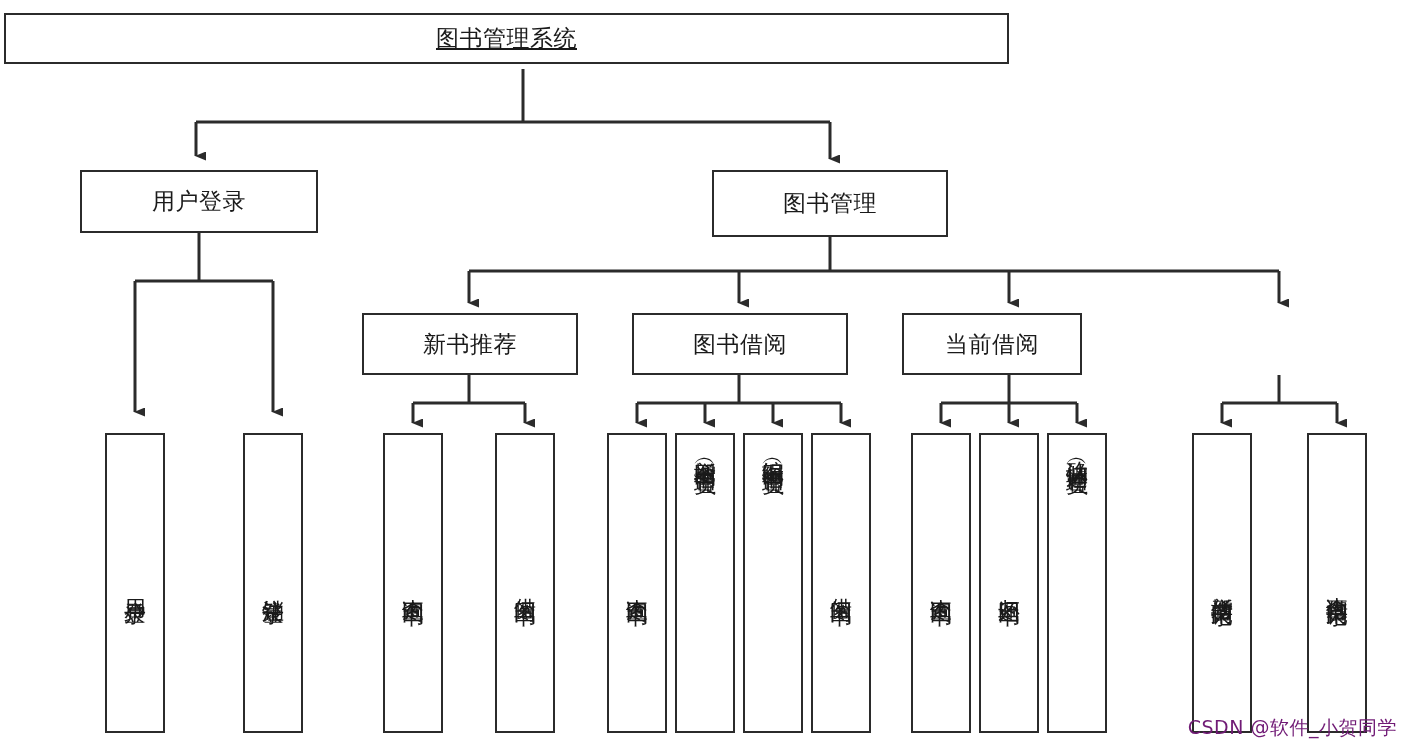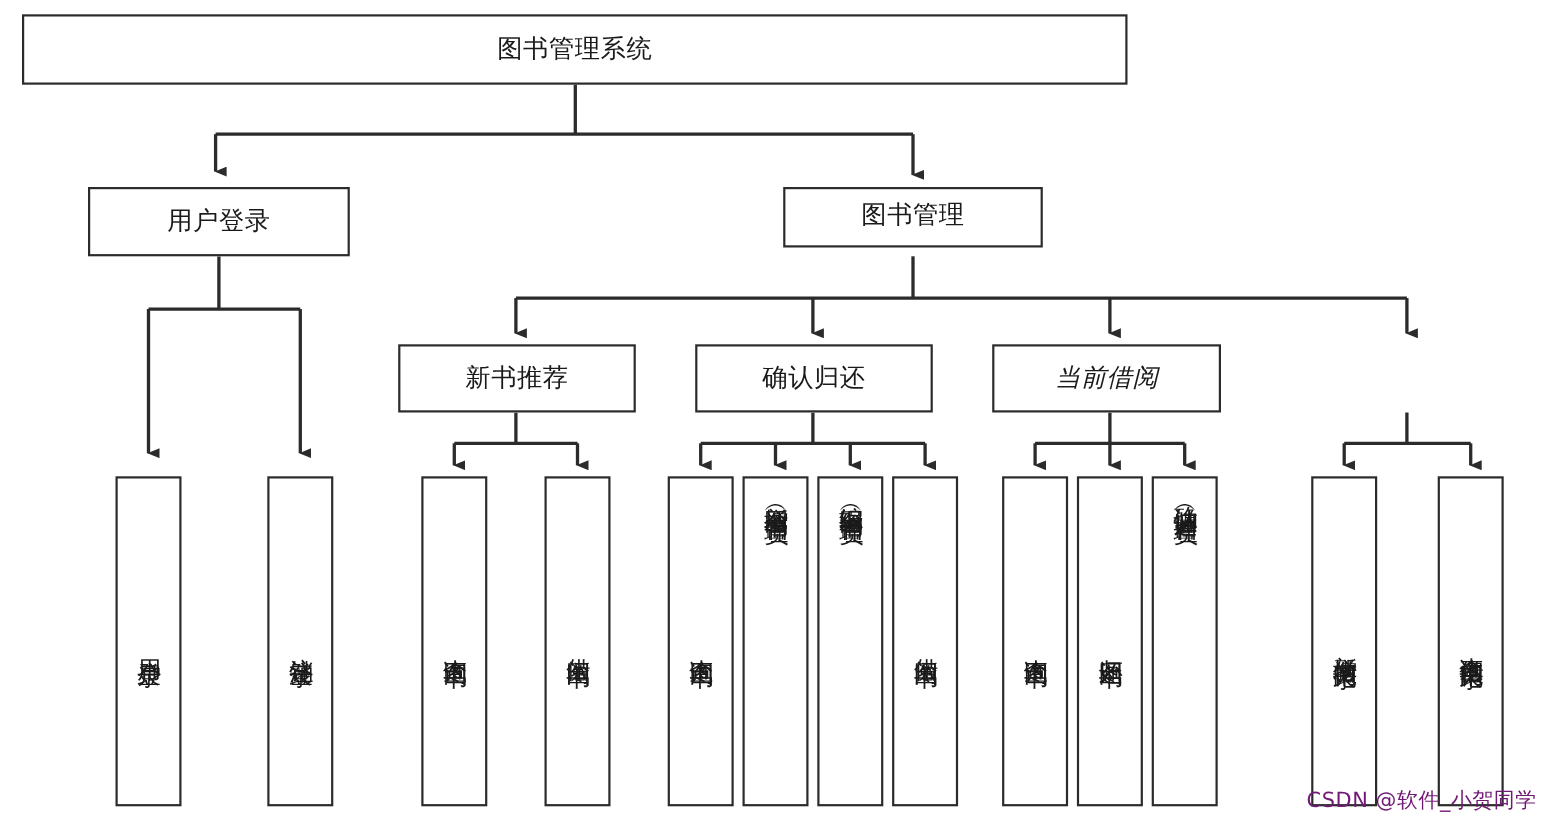--- a/index.html
+++ b/index.html
@@ -124,38 +124,38 @@
       <path d="M 1009,403 L 1009,423" marker-end="url(#arrowhead)"></path>
       <path d="M 1077,403 L 1077,423" marker-end="url(#arrowhead)"></path>
 
       <path d="M 1279,375 L 1279,403"></path>
       <path d="M 1222,403 L 1337,403"></path>
       <path d="M 1222,403 L 1222,423" marker-end="url(#arrowhead)"></path>
       <path d="M 1337,403 L 1337,423" marker-end="url(#arrowhead)"></path>
     </g>
   </svg>
 
-  <div class="node horizontal root" style="left:20px; top:13px; width:1005px; height:64px;">
+  <div class="node horizontal root" style="left:4px; top:13px; width:1005px; height:51px;text-decoration:underline;">
     <span class="node-label">图书管理系统</span>
   </div>
 
   <div class="node horizontal" style="left:80px; top:170px; width:238px; height:63px;">
     <span class="node-label">用户登录</span>
   </div>
-  <div class="node horizontal" style="left:712px; top:170px; width:236px; height:55px;font-family:Liberation Mono, monospace;">
+  <div class="node horizontal" style="left:712px; top:170px; width:236px; height:67px;">
     <span class="node-label">图书管理</span>
   </div>
 
   <div class="node horizontal" style="left:362px; top:313px; width:216px; height:62px;">
     <span class="node-label">新书推荐</span>
   </div>
   <div class="node horizontal" style="left:632px; top:313px; width:216px; height:62px;">
-    <span class="node-label">确认归还</span>
-  </div>
-  <div class="node horizontal" style="left:902px; top:313px; width:208px; height:62px;font-style:italic;">
+    <span class="node-label">图书借阅</span>
+  </div>
+  <div class="node horizontal" style="left:902px; top:313px; width:180px; height:62px;">
     <span class="node-label">当前借阅</span>
   </div>
 
   <div class="node vertical" style="left:105px; top:433px; width:60px; height:300px;">
     <span class="node-label">用户登录</span>
   </div>
   <div class="node vertical" style="left:243px; top:433px; width:60px; height:300px;">
     <span class="node-label">注销登录</span>
   </div>
 

